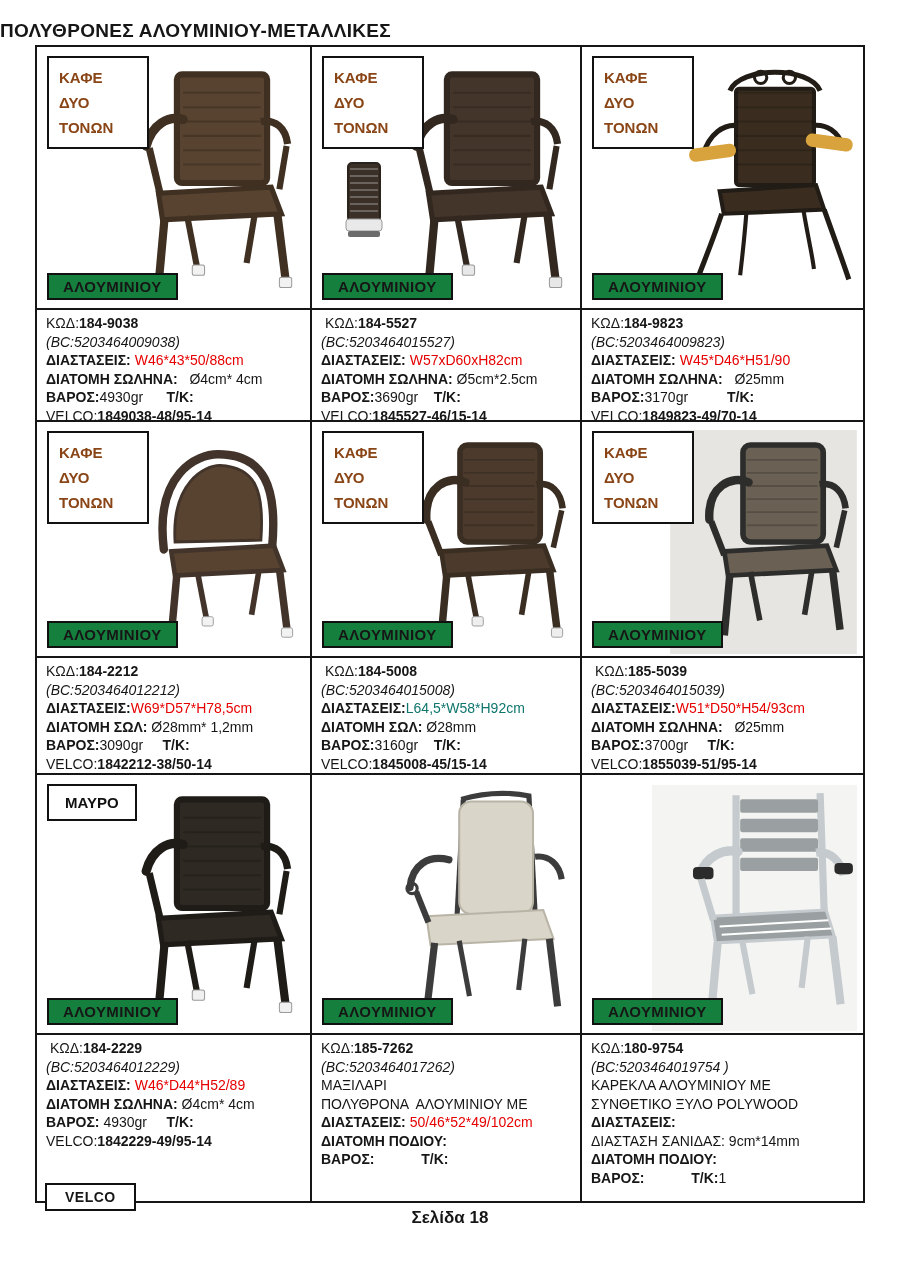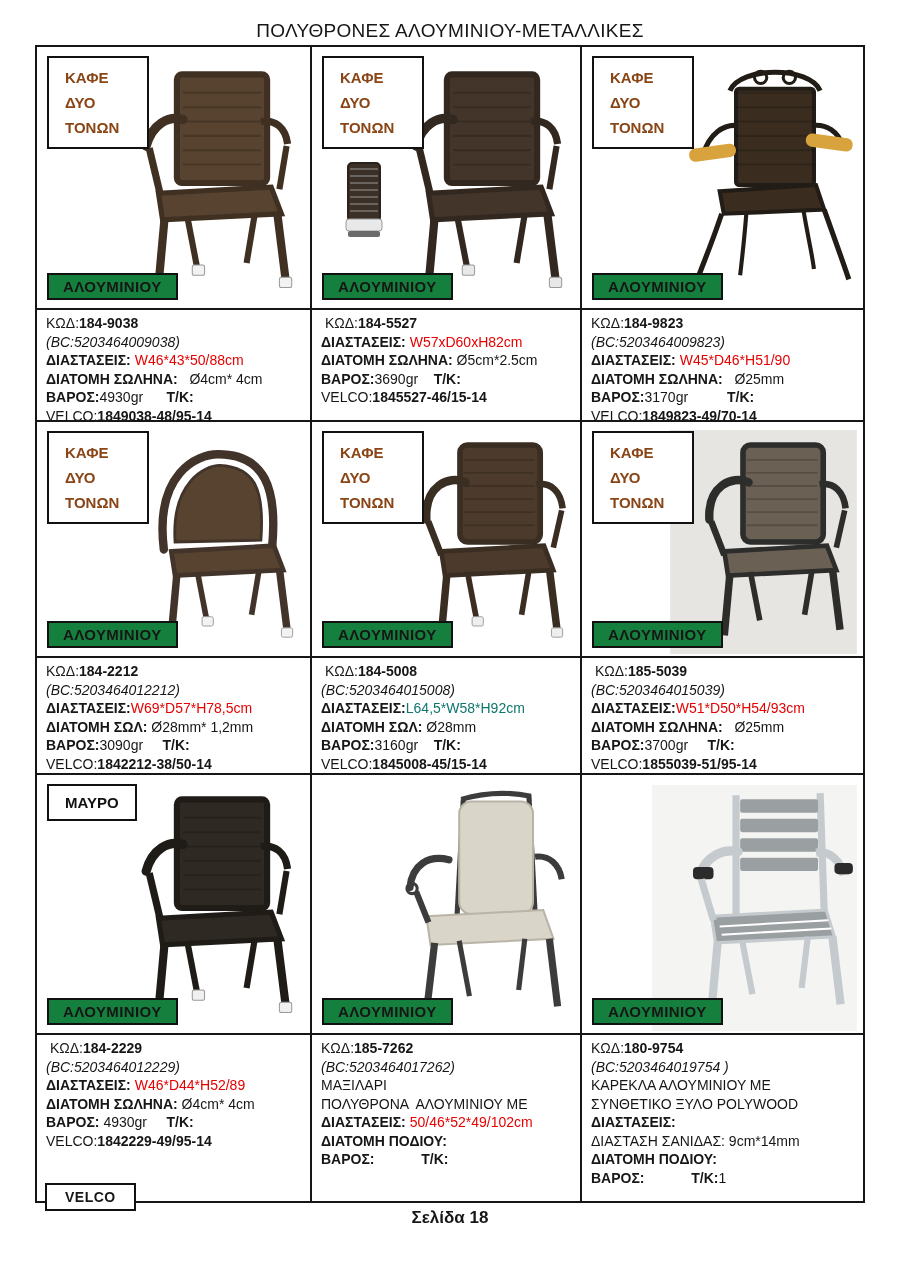--- a/index.html
+++ b/index.html
@@ -1,32 +1,32 @@
 <!DOCTYPE html>
 <html><head>
 <meta charset="utf-8">
 <style>
   * { box-sizing: border-box; margin: 0; padding: 0; }
   html,body { width:900px; background:#fff; }
   body { font-family:"Liberation Sans", sans-serif; color:#161616; }
   .page { position:relative; width:900px; height:1273px; background:#fff; overflow:hidden; }
-  .title { position:absolute; top:20px; left:0; width:100%; text-align:center;
-           font-size:19px; font-weight:400; letter-spacing:0.3px; }
+  .title { position:absolute; top:20px; left:0; width:100%; 
+           font-size:19px; font-weight:700; letter-spacing:0.3px; }
   .grid { position:absolute; left:35px; top:45px; width:830px; height:1158px;
           border:2px solid #161616; display:grid;
           grid-template-columns:275px 270px 281px;
           grid-template-rows:263px 112px 236px 117px 260px 166px; }
   .cell { border-right:2px solid #161616; border-bottom:2px solid #161616;
           position:relative; overflow:hidden; background:#fff; }
   .cell.last-col { border-right:none; }
   .cell.last-row { border-bottom:none; }
   .img-cell svg.chair { position:absolute; bottom:2px; right:6px; }
   .img-cell svg.legdetail { position:absolute; }
   .tone-box { position:absolute; left:10px; top:9px; border:2px solid #111;
-              background:#fff; padding:7px 16px; min-width:102px; z-index:3; }
+              background:#fff; padding:7px 10px; min-width:102px; z-index:3; }
   .tone-line { font-weight:700; font-size:15px; line-height:25px; }
   .material-badge { position:absolute; left:10px; bottom:8px; border:2px solid #111;
               background:#15803d; padding:3px 14px; font-weight:700; font-size:15px;
               letter-spacing:0.4px; z-index:3; white-space:nowrap;text-align:center; }
   .txt-cell { padding:4px 6px 0 9px; font-size:14px; line-height:18.5px; }
   .spec-line { white-space:pre-wrap; }
   .b { font-weight:700; }
   .i { font-style:italic; }
   .velco-badge { position:absolute; left:45px; top:1183px; border:2px solid #111;
               background:#fff; padding:4px 18px; font-weight:700; font-size:14px;
@@ -142,20 +142,21 @@
       <div class="cell txt-cell">
         <div class="spec-line"><span>ΚΩΔ:</span><span class="b">184-9038</span></div>
         <div class="spec-line"><span class="i">(BC:5203464009038)</span></div>
         <div class="spec-line"><span class="b">ΔΙΑΣΤΑΣΕΙΣ: </span><span style="color: rgb(230, 0, 0);">W46*43*50/88cm</span></div>
         <div class="spec-line"><span class="b">ΔΙΑΤΟΜΗ ΣΩΛΗΝΑ:</span><span>   Ø4cm* 4cm</span></div>
         <div class="spec-line"><span class="b">ΒΑΡΟΣ:</span><span>4930gr      </span><span class="b">Τ/Κ:</span></div>
         <div class="spec-line"><span>VELCO:</span><span class="b">1849038-48/95-14</span></div>
       </div>
       <div class="cell txt-cell">
         <div class="spec-line"><span> ΚΩΔ:</span><span class="b">184-5527</span></div>
+        <div class="spec-line"><span class="i">(BC:5203464015527)</span></div>
         <div class="spec-line"><span class="b">ΔΙΑΣΤΑΣΕΙΣ: </span><span style="color: rgb(230, 0, 0);">W57xD60xH82cm</span></div>
         <div class="spec-line"><span class="b">ΔΙΑΤΟΜΗ ΣΩΛΗΝΑ: </span><span>Ø5cm*2.5cm</span></div>
         <div class="spec-line"><span class="b">ΒΑΡΟΣ:</span><span>3690gr    </span><span class="b">Τ/Κ:</span></div>
         <div class="spec-line"><span>VELCO:</span><span class="b">1845527-46/15-14</span></div>
       </div>
       <div class="cell txt-cell last-col">
         <div class="spec-line"><span>ΚΩΔ:</span><span class="b">184-9823</span></div>
         <div class="spec-line"><span class="i">(BC:5203464009823)</span></div>
         <div class="spec-line"><span class="b">ΔΙΑΣΤΑΣΕΙΣ: </span><span style="color: rgb(230, 0, 0);">W45*D46*H51/90</span></div>
         <div class="spec-line"><span class="b">ΔΙΑΤΟΜΗ ΣΩΛΗΝΑ:</span><span>   Ø25mm</span></div>

